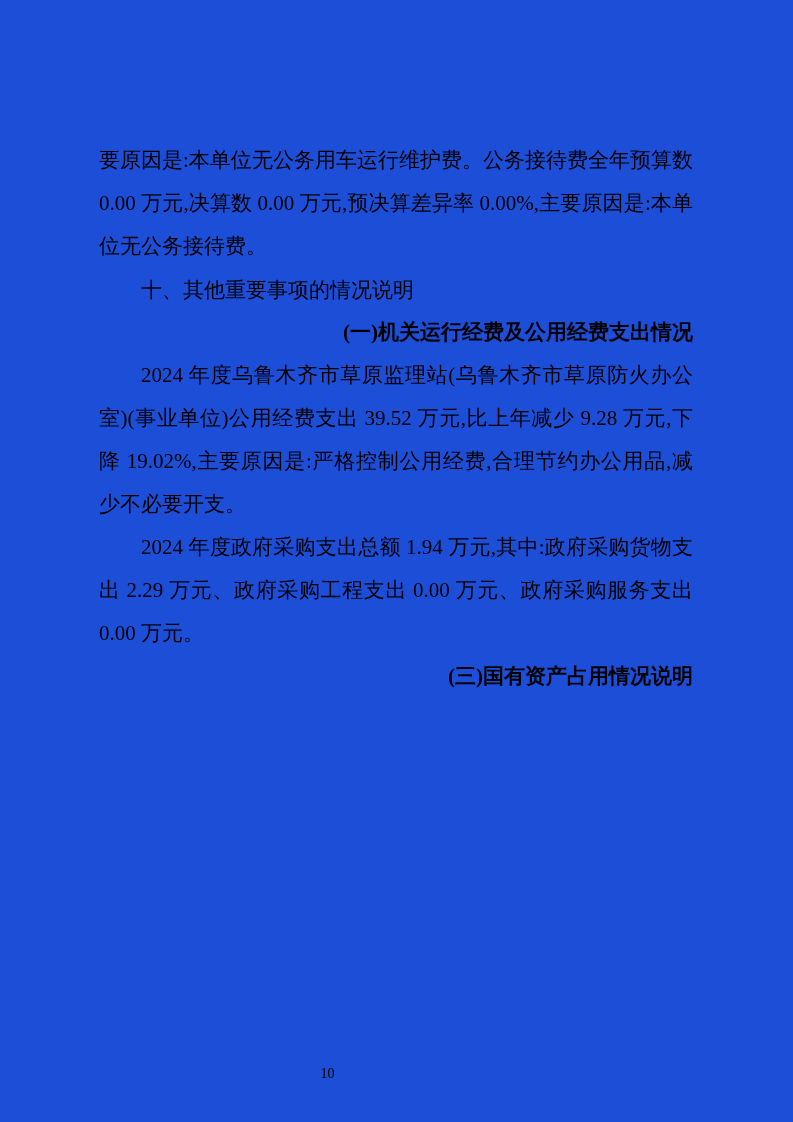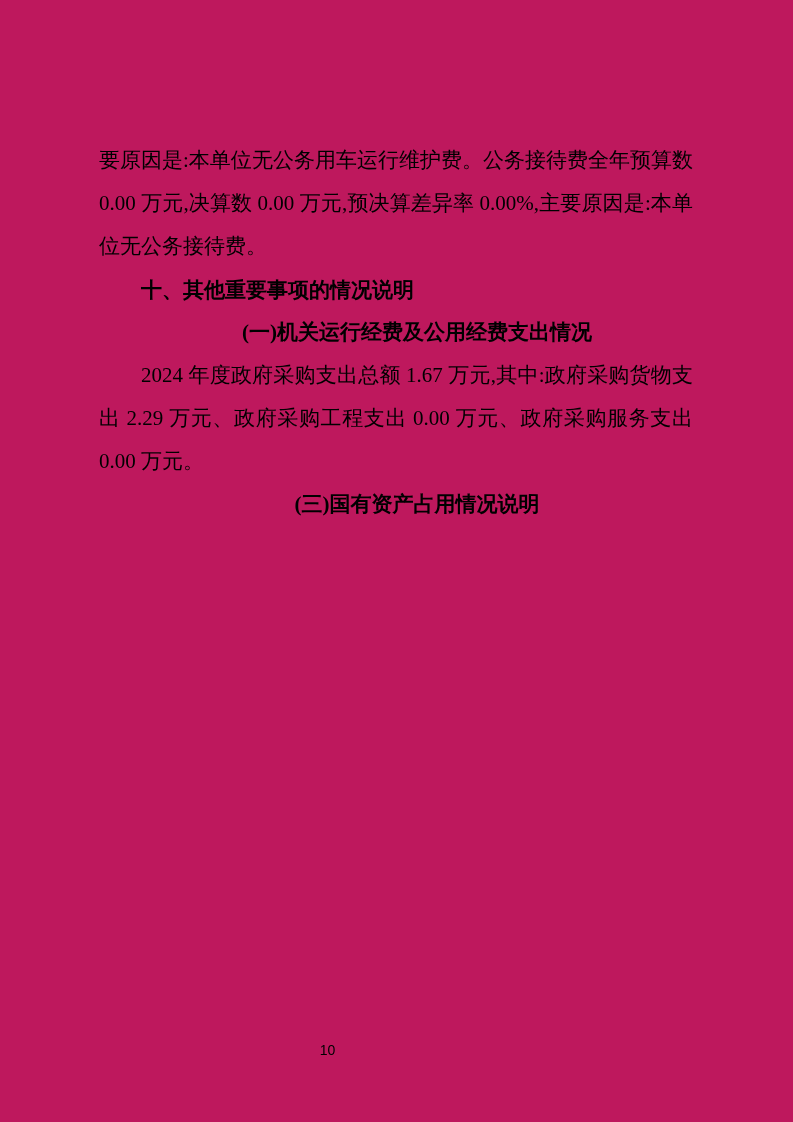--- a/index.html
+++ b/index.html
@@ -13,21 +13,21 @@
     position: relative;
     overflow: hidden;
     color: #000000;
   }
   .doc-page {
     position: absolute;
     top: 0;
     left: 0;
     width: 793px;
     height: 1122px;
-    background: #be185d;
+    background: #1d4ed8;
   }
   .content {
     position: absolute;
     top: 139px;
     left: 99px;
     width: 594px;
   }
   .content p {
     margin: 0;
     font-family: "Liberation Serif", "DejaVu Serif", serif;
@@ -37,46 +37,47 @@
     text-justify: inter-ideograph;
     text-indent: 2em;
     color: #000000;
     word-break: break-all;
   }
   .content p.no-indent {
     text-indent: 0;
   }
   .content p.heading-hei {
     font-family: "Liberation Sans", "DejaVu Sans", sans-serif;
-    font-weight: 700;
+    font-weight: 400;
     text-align: left;
   }
   .content p.heading-kai {
     font-family: "Liberation Serif", "DejaVu Serif", serif;
     font-weight: 700;
-    text-align: center;
+    text-align: right;
   }
   .page-footer {
     position: absolute;
-    top: 1040px;
+    top: 1064px;
     left: 0;
     width: 655px;
     text-align: center;
-    font-family: Liberation Sans, sans-serif;
+    font-family: Liberation Serif, serif;
     font-size: 14px;
     line-height: 20px;
     color: #000000;
   }
 </style>
 </head>
 <body>
 
 <div class="doc-page">
   <div class="content">
     <p class="no-indent">要原因是:本单位无公务用车运行维护费。公务接待费全年预算数 0.00 万元,决算数 0.00 万元,预决算差异率 0.00%,主要原因是:本单位无公务接待费。</p>
     <p class="heading-hei">十、其他重要事项的情况说明</p>
     <p class="heading-kai">(一)机关运行经费及公用经费支出情况</p>
-    <p>2024 年度政府采购支出总额 1.67 万元,其中:政府采购货物支出 2.29 万元、政府采购工程支出 0.00 万元、政府采购服务支出 0.00 万元。</p>
+    <p>2024 年度乌鲁木齐市草原监理站(乌鲁木齐市草原防火办公室)(事业单位)公用经费支出 39.52 万元,比上年减少 9.28 万元,下降 19.02%,主要原因是:严格控制公用经费,合理节约办公用品,减少不必要开支。</p>
+    <p>2024 年度政府采购支出总额 1.94 万元,其中:政府采购货物支出 2.29 万元、政府采购工程支出 0.00 万元、政府采购服务支出 0.00 万元。</p>
     <p class="heading-kai">(三)国有资产占用情况说明</p>
   </div>
 
   <div class="page-footer">10</div>
 </div>
 
 </body></html>

